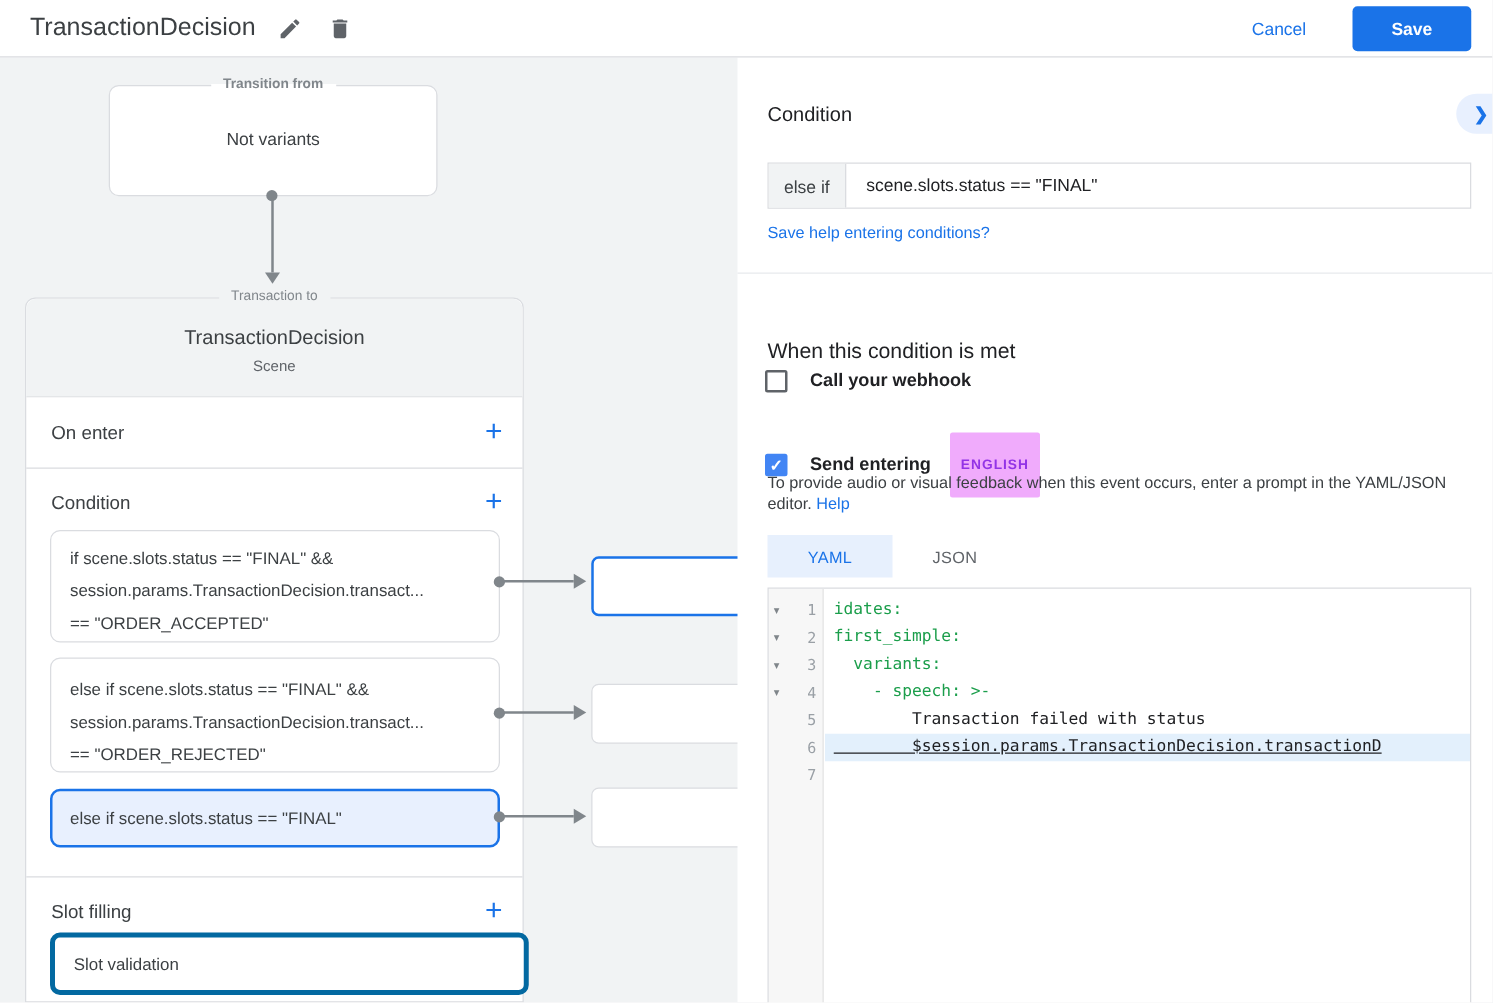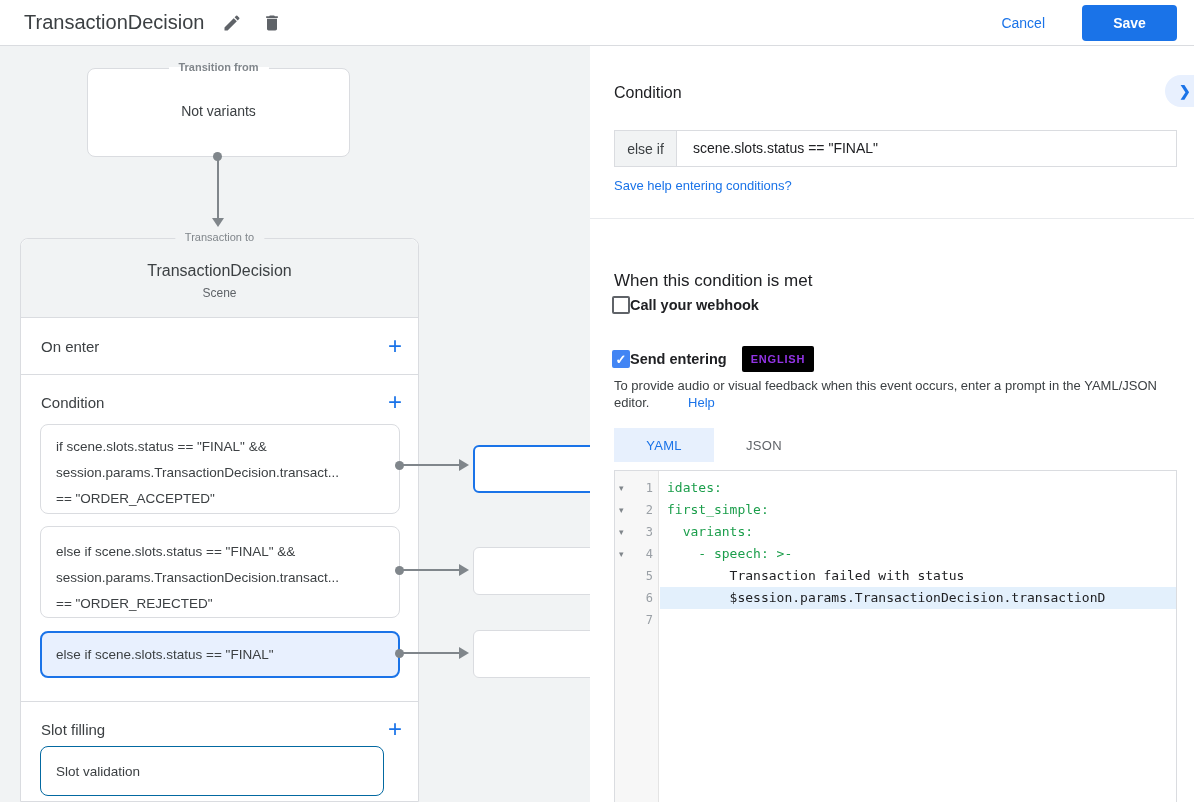--- a/index.html
+++ b/index.html
@@ -62,22 +62,22 @@
 
   .cond-card {
     position:absolute; left:19px; width:360px; background:#fff; border:1px solid #dadce0; border-radius:8px;
     padding:9px 15px; font-size:13.5px; color:#3c4043; line-height:26px; white-space:nowrap; overflow:hidden;
     cursor:pointer;
   }
   .cond-card-1 { top:185px; height:90px; }
   .cond-card-2 { top:287px; height:92px; padding-top:12px; }
   .cond-card-3 { top:392px; height:47px; background:#e8f0fe; border:2px solid #1a73e8;
                  display:flex; align-items:center; padding:0 14px; }
-  .slot-card { position:absolute; left:19px; top:507px; width:344px; height:50px; background:#fff;
-               border:1px solid #0369a1; border-radius:8px; display:flex; align-items:center;
+  .slot-card { position:absolute; left:19px; top:507px; width:383px; height:50px; background:#fff;
+               border:4px solid #0369a1; border-radius:8px; display:flex; align-items:center;
                padding:0 15px; font-size:13.5px; color:#3c4043; cursor:pointer; }
 
   .hconn-dot { position:absolute; width:9px; height:9px; border-radius:50%; background:#80868b; left:395px; }
   .hconn-line { position:absolute; left:403px; width:56px; height:2px; background:#80868b; }
   .hconn-arrow { position:absolute; left:459px; width:0; height:0;
                  border-top:6px solid transparent; border-bottom:6px solid transparent; border-left:10px solid #80868b; }
 
   .mid-box { position:absolute; left:473px; width:131px; height:48px; background:#fff;
              border:1px solid #dadce0; border-radius:6px; cursor:pointer; }
   .mid-box-1 { top:445px; border:2px solid #1a73e8; }
@@ -100,44 +100,44 @@
   .panel-divider { position:absolute; left:0; top:172px; width:604px; height:1px; background:#e8eaed; }
   .when-heading { position:absolute; left:24px; top:205px; font-size:17px; color:#202124;margin-top:20px; }
 
   .check-row { position:absolute; left:22px; display:flex; align-items:center; }
   .webhook-row { top:250px; }
   .send-row { top:300px; }
   .checkbox { width:18px; height:18px; border:2px solid #5f6368; border-radius:2px; background:#fff;
               flex:none; cursor:pointer; }
   .checkbox.checked { background:#4285f4; border-color:#4285f4; color:#fff; font-size:13px; font-weight:bold;
                       display:flex; align-items:center; justify-content:center; line-height:1; }
-  .check-label { margin-left:0; font-size:14.5px; font-weight:bold; color:#202124; }
-  .lang-badge { margin-left:15px; background:#000000; color:#9334e6; font-size:11px; font-weight:bold;
-                letter-spacing:0.8px; padding:7px 9px; border-radius:2px; }
+  .check-label { margin-left:18px; font-size:14.5px; font-weight:bold; color:#202124; }
+  .lang-badge { margin-left:15px; background:#f0abfc; color:#9334e6; font-size:11px; font-weight:bold;
+                letter-spacing:0.8px; padding:20px 9px; border-radius:2px; }
 
   .panel-desc { position:absolute; left:24px; top:331px; width:556px; font-size:13px; color:#3c4043; line-height:17px; }
-  .inline-help { color:#1a73e8; text-decoration:none; cursor:pointer;margin-left:35px; }
+  .inline-help { color:#1a73e8; text-decoration:none; cursor:pointer; }
 
   .tabs { position:absolute; left:24px; top:382px; display:flex; }
   .tab { width:100px; height:34px; display:flex; align-items:center; justify-content:center;
          font-size:13px; font-weight:normal; letter-spacing:0.3px; color:#5f6368; cursor:pointer; }
   .tab.active { background:#e7f0fd; color:#1a73e8; }
 
   .editor { position:absolute; left:24px; top:424px; width:563px; height:336px;
             border:1px solid #dadce0; background:#fff; overflow:hidden; }
   .gutter-bg { position:absolute; left:0; top:0; bottom:0; width:44px; background:#f7f7f7;
                border-right:1px solid #e4e4e4; }
   .erows { position:absolute; left:0; top:6px; width:100%; }
   .erow { display:flex; height:22px; align-items:center; }
   .efold { width:17px; padding-left:4px; font-size:9px; color:#80868b; flex:none; cursor:pointer; }
   .enum { width:21px; text-align:right; font-family:"DejaVu Sans Mono",monospace; font-size:12px;
           color:#9aa0a6; flex:none; }
   .ecode { flex:1; margin-left:7px; padding-left:7px; height:22px; line-height:22px;
            font-family:"DejaVu Sans Mono",monospace; font-size:13px; white-space:pre; overflow:hidden; }
-  .erow.hl .ecode { background:#e3f0fc; }
+  .erow.hl .ecode { background:#e3f0fc;text-decoration:underline; }
   .ecode.key { color:#1b9e4b; }
   .ecode.plain { color:#202124; }
 </style>
 </head>
 <body>
 
 <div id="page">
 
   <div class="from-box">
     <div class="node-legend">Transition from</div>

